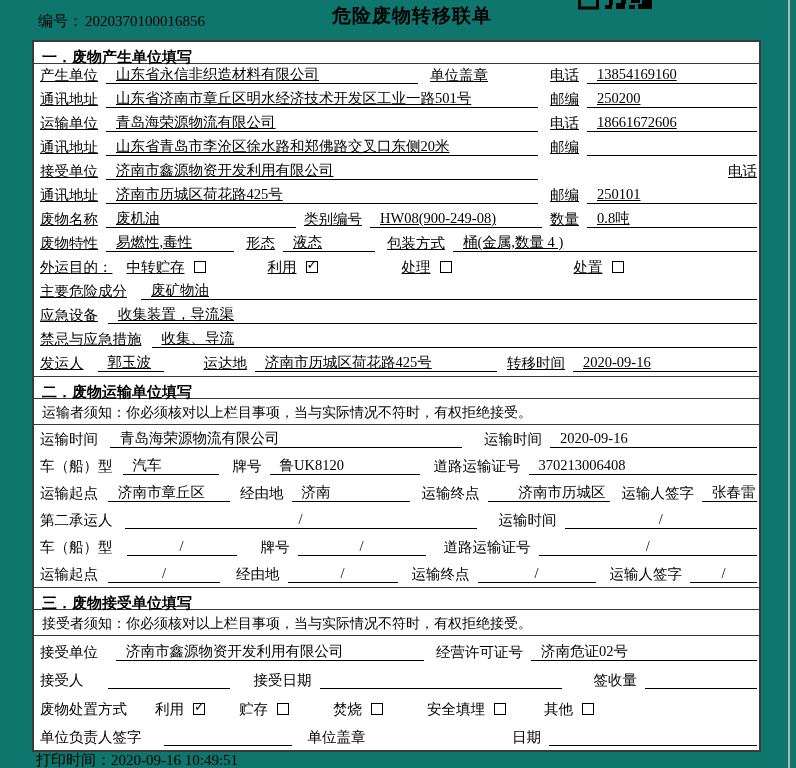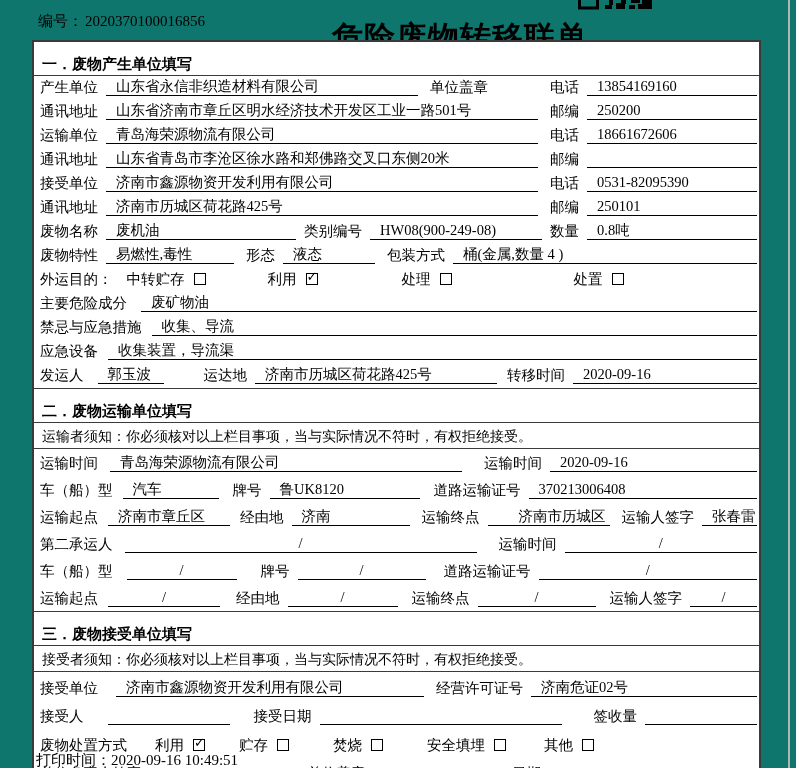--- a/index.html
+++ b/index.html
@@ -2,31 +2,31 @@
 <html><head>
 <meta charset="utf-8">
 <style>
   html,body{margin:0;padding:0;background:#fff;}
   .page{position:relative;width:796px;height:768px;background:#0f766e;overflow:hidden;
         font-family:"Liberation Serif","DejaVu Serif",serif;color:#000;}
   .scan-edge{position:absolute;left:788px;top:0;width:2px;height:768px;background:#b4b4b4;}
   .qr{position:absolute;left:578px;top:0;width:74px;height:11px;}
   .doc-serial{position:absolute;left:38px;top:12px;font-size:15px;white-space:nowrap;}
   .doc-serial .num{margin-left:2px;}
-  .doc-title{position:absolute;left:332px;top:17px;font-size:31px;font-weight:bold;letter-spacing:1px;
+  .doc-title{position:absolute;left:332px;top:3px;font-size:19px;font-weight:bold;letter-spacing:1px;
              font-family:Liberation Serif, serif;}
   .form-box{position:absolute;left:32px;top:40px;width:725px;border:2px solid #3a3a3a;box-sizing:content-box;background:#fff;}
   .section{background:#fff;}
   .section + .section{border-top:1px solid #3a3a3a;}
-  .sec-title{font-weight:bold;font-size:15px;height:34px;line-height:19px;padding:12px 8px 0 8px;
+  .sec-title{font-weight:bold;font-size:15px;height:22px;line-height:19px;padding:5px 8px 0 8px;
              border-bottom:1.5px solid #3a3a3a;box-sizing:border-box;
              font-family:"Liberation Sans","DejaVu Sans",sans-serif;}
   .note{font-size:14px;height:26px;line-height:15px;padding:6px 8px 0 8px;border-bottom:1px solid #3a3a3a;box-sizing:border-box;}
   .row{display:flex;align-items:flex-end;padding:0 2px 4px 6px;box-sizing:border-box;}
-  .s1 .row{height:24px;}
+  .s1 .row{height:24px;text-decoration:underline;}
   .s2 .row{height:27px;}
   .s3 .row{height:28.5px;}
   .lbl{font-size:14.5px;line-height:17px;white-space:nowrap;flex:none;}
   .f{border-bottom:1px solid #000;font-size:14.5px;line-height:17px;white-space:nowrap;
      padding:0 4px 0 10px;margin-left:8px;box-sizing:border-box;overflow:hidden;flex:none;min-height:18px;}
   .f.grow{flex:1;}
   .f.center{text-align:center;padding:0 4px;}
   .sp{flex:1;}
   .gap{flex:none;}
   .cb{display:flex;align-items:center;flex:none;}
@@ -88,21 +88,20 @@
           <span class="f" style="width: 432px;">山东省青岛市李沧区徐水路和郑佛路交叉口东侧20米</span>
           <span class="sp"></span>
           <span class="lbl">邮编</span>
           <span class="f" style="width: 170px;"></span>
         </div>
         <div class="row">
           <span class="lbl">接受单位</span>
           <span class="f" style="width: 432px;">济南市鑫源物资开发利用有限公司</span>
           <span class="sp"></span>
           <span class="lbl">电话</span>
-          <span class="f" style="width: 170px;">0531-82095390</span>
         </div>
         <div class="row">
           <span class="lbl">通讯地址</span>
           <span class="f" style="width: 432px;">济南市历城区荷花路425号</span>
           <span class="sp"></span>
           <span class="lbl">邮编</span>
           <span class="f" style="width: 170px;">250101</span>
         </div>
         <div class="row">
           <span class="lbl">废物名称</span>
@@ -142,26 +141,26 @@
           <span class="cb">
             <span class="lbl">处置</span>
             <span class="box"></span>
           </span>
         </div>
         <div class="row">
           <span class="lbl">主要危险成分</span>
           <span class="f grow" style="margin-left: 14px;">废矿物油</span>
         </div>
         <div class="row">
+          <span class="lbl">应急设备</span>
+          <span class="f grow" style="margin-left: 10px;">收集装置，导流渠</span>
+        </div>
+        <div class="row">
           <span class="lbl">禁忌与应急措施</span>
           <span class="f grow" style="margin-left: 10px;">收集、导流</span>
-        </div>
-        <div class="row">
-          <span class="lbl">应急设备</span>
-          <span class="f grow" style="margin-left: 10px;">收集装置，导流渠</span>
         </div>
         <div class="row">
           <span class="lbl">发运人</span>
           <span class="f" style="width: 66px; margin-left: 14px;">郭玉波</span>
           <span class="lbl" style="margin-left: 40px;">运达地</span>
           <span class="f" style="width: 242px;">济南市历城区荷花路425号</span>
           <span class="lbl" style="margin-left: 10px;">转移时间</span>
           <span class="f grow">2020-09-16</span>
         </div>
       </div>

